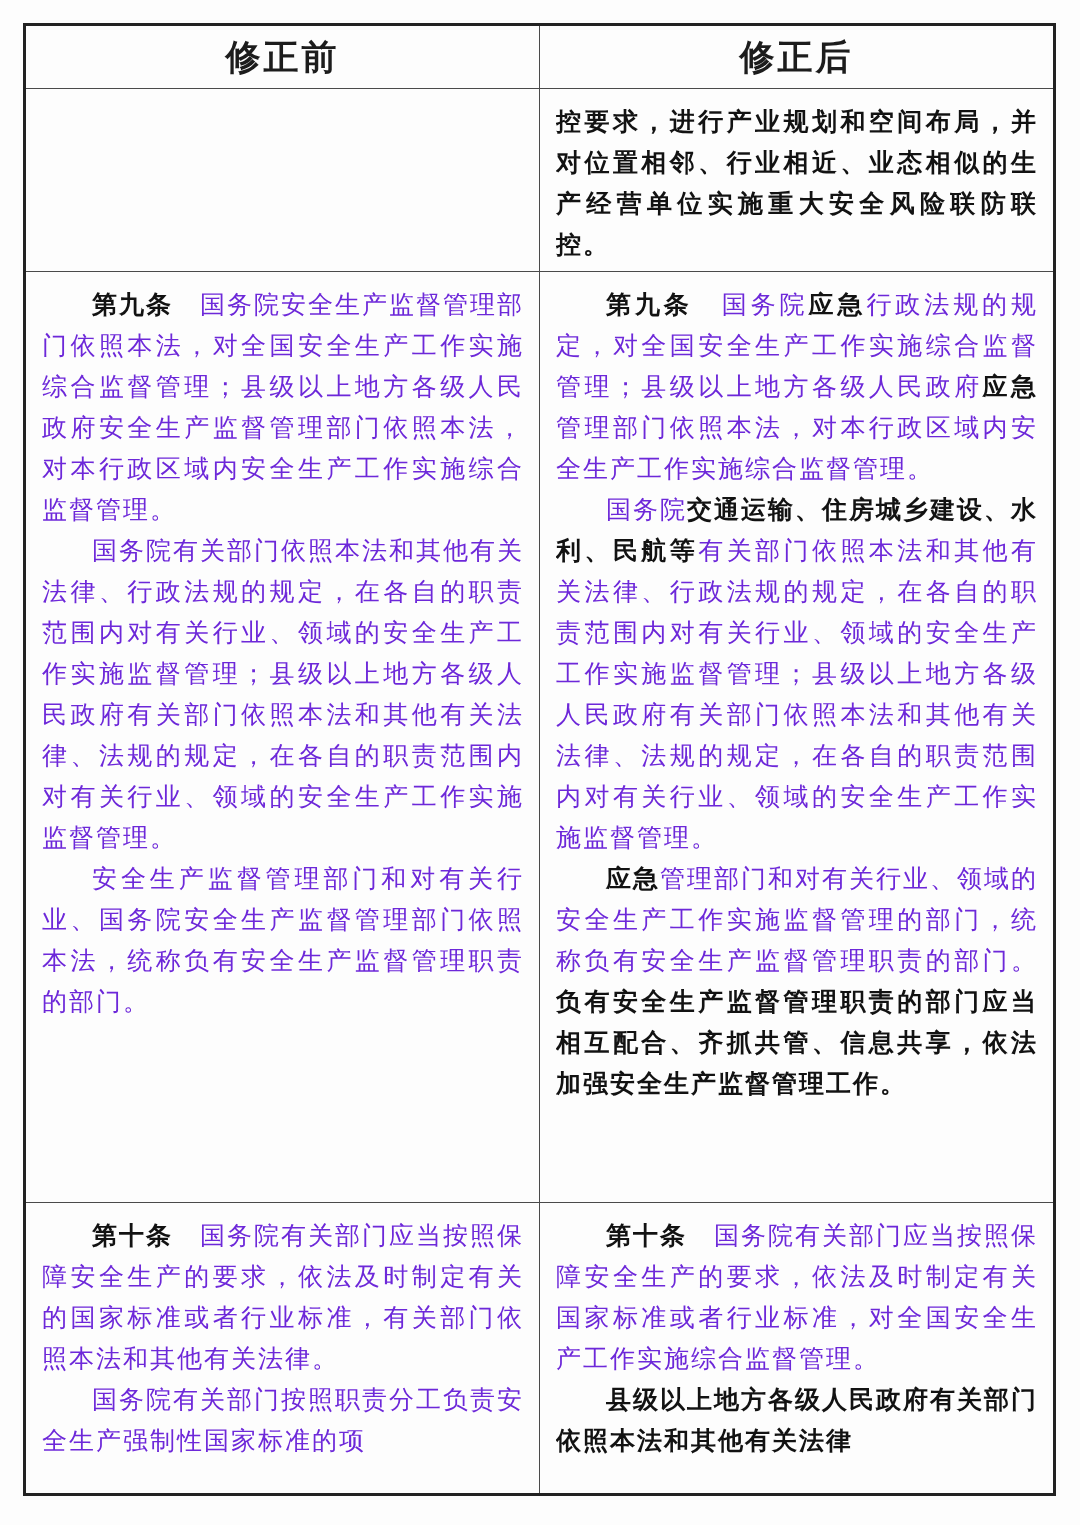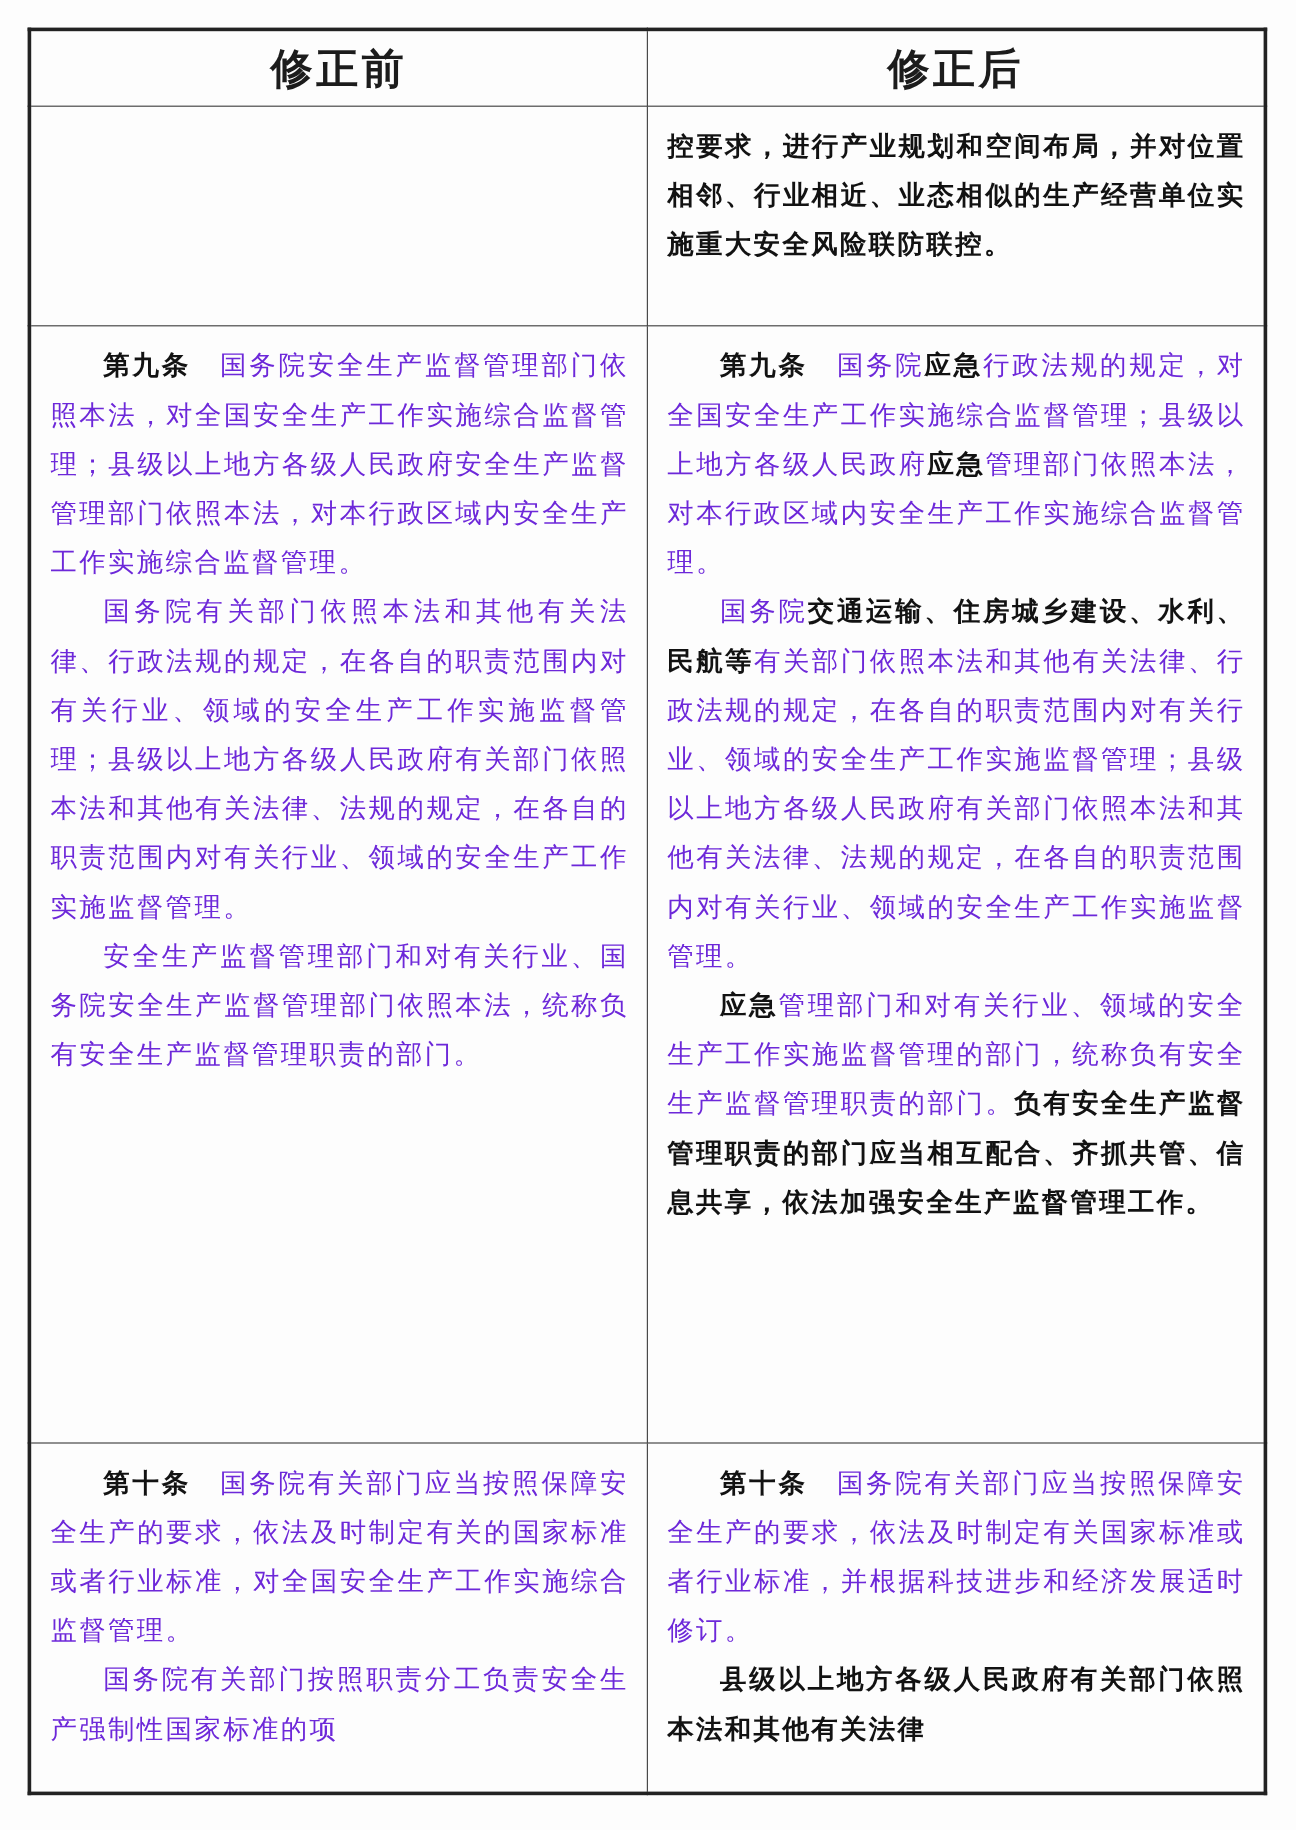--- a/index.html
+++ b/index.html
@@ -46,21 +46,21 @@
   }
   .cell-inner {
     overflow: hidden;
   }
   tbody tr:nth-child(1) .cell-inner { height: 160px; }
   tbody tr:nth-child(2) .cell-inner { height: 908px; }
   tbody tr:nth-child(3) .cell-inner { height: 268px; }
   .para {
     margin: 0;
     font-family: "Liberation Serif", serif;
-    font-size: 22px;
+    font-size: 25px;
     line-height: 41px;
     letter-spacing: 2px;
     color: #2d2d2d;
     text-align: justify;
     text-justify: inter-ideograph;
     text-indent: 2em;
     word-break: break-all;
     overflow-wrap: break-word;
   }
   .para.no-indent {
@@ -112,26 +112,26 @@
             <div class="cell-inner">
               <p class="para"><span class="seg-em">第九条</span><span class="seg-reg">　国务院</span><span class="seg-em">应急</span><span class="seg-reg">行政法规的规定，对全国安全生产工作实施综合监督管理；县级以上地方各级人民政府</span><span class="seg-em">应急</span><span class="seg-reg">管理部门依照本法，对本行政区域内安全生产工作实施综合监督管理。</span></p>
               <p class="para"><span class="seg-reg">国务院</span><span class="seg-em">交通运输、住房城乡建设、水利、民航等</span><span class="seg-reg">有关部门依照本法和其他有关法律、行政法规的规定，在各自的职责范围内对有关行业、领域的安全生产工作实施监督管理；县级以上地方各级人民政府有关部门依照本法和其他有关法律、法规的规定，在各自的职责范围内对有关行业、领域的安全生产工作实施监督管理。</span></p>
               <p class="para"><span class="seg-em">应急</span><span class="seg-reg">管理部门和对有关行业、领域的安全生产工作实施监督管理的部门，统称负有安全生产监督管理职责的部门。</span><span class="seg-em">负有安全生产监督管理职责的部门应当相互配合、齐抓共管、信息共享，依法加强安全生产监督管理工作。</span></p>
             </div>
           </td>
         </tr>
         <tr>
           <td>
             <div class="cell-inner">
-              <p class="para"><span class="seg-em">第十条</span><span class="seg-reg">　国务院有关部门应当按照保障安全生产的要求，依法及时制定有关的国家标准或者行业标准，对全国安全生产工作实施综合监督管理。</span></p>
+              <p class="para"><span class="seg-em">第十条</span><span class="seg-reg">　国务院有关部门应当按照保障安全生产的要求，依法及时制定有关的国家标准或者行业标准，有关部门依照本法和其他有关法律。</span></p>
               <p class="para"><span class="seg-reg">国务院有关部门按照职责分工负责安全生产强制性国家标准的项</span></p>
             </div>
           </td>
           <td>
             <div class="cell-inner">
-              <p class="para"><span class="seg-em">第十条</span><span class="seg-reg">　国务院有关部门应当按照保障安全生产的要求，依法及时制定有关国家标准或者行业标准，并根据科技进步和经济发展适时修订。</span></p>
+              <p class="para"><span class="seg-em">第十条</span><span class="seg-reg">　国务院有关部门应当按照保障安全生产的要求，依法及时制定有关国家标准或者行业标准，对全国安全生产工作实施综合监督管理。</span></p>
               <p class="para"><span class="seg-em">县级以上地方各级人民政府有关部门依照本法和其他有关法律</span></p>
             </div>
           </td>
         </tr>
       </tbody>
   </table>
 </div>
 
 </body></html>

